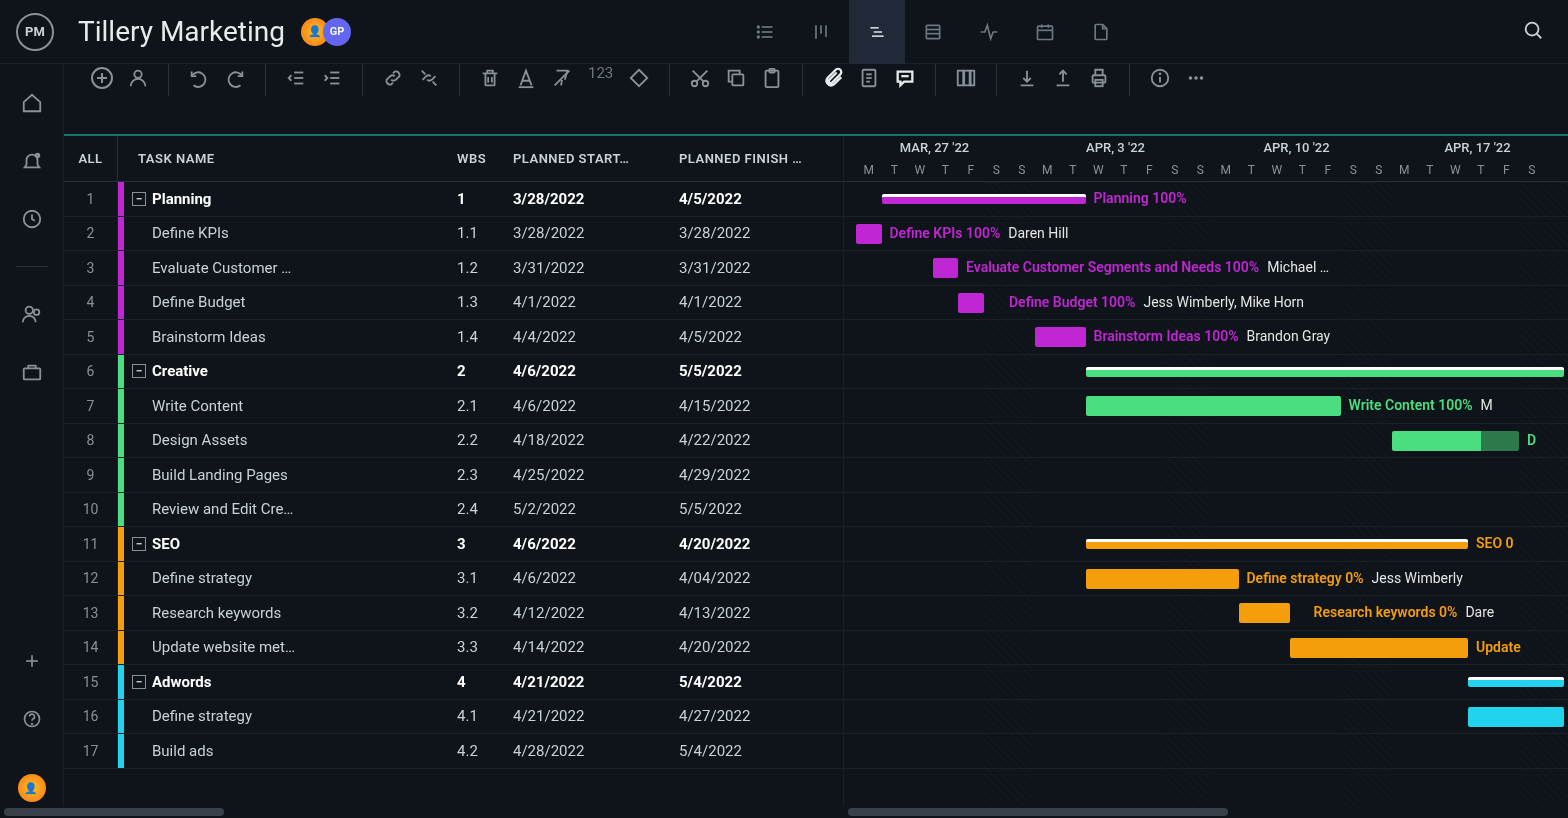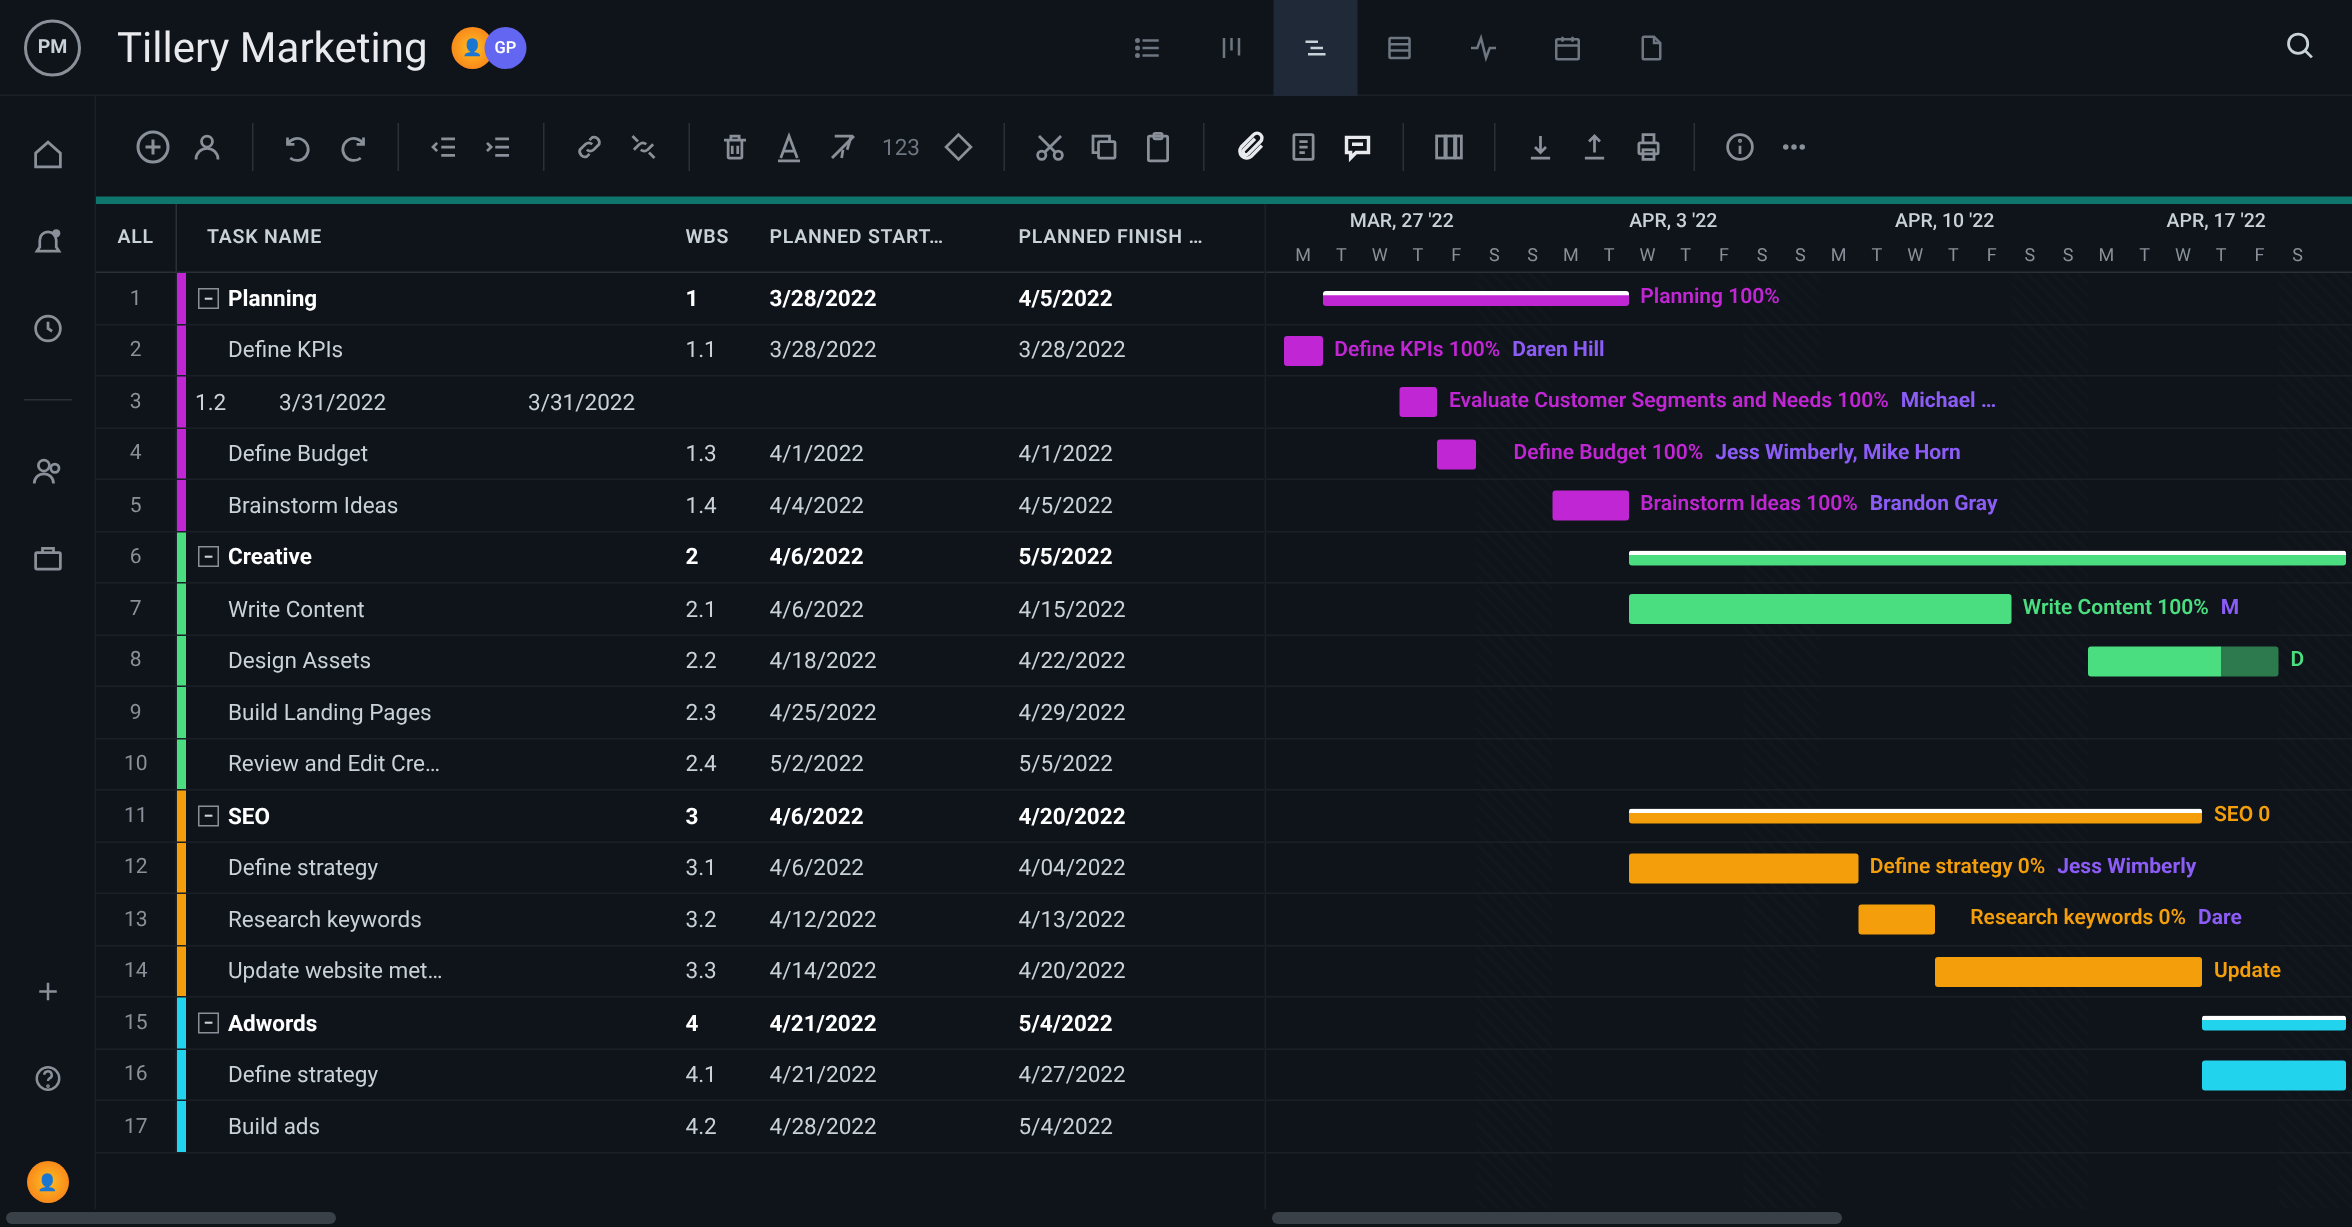--- a/index.html
+++ b/index.html
@@ -15,21 +15,21 @@
 .view-tab.active{background:#1f2937;color:#c9d1d9}
 .view-tab svg{width:20px;height:20px}
 .search-area{margin-left:auto;padding:0 8px}
 .body{flex:1;display:flex;overflow:hidden}
 .sidebar{width:64px;background:#0e1419;border-right:1px solid #1a2028;display:flex;flex-direction:column;align-items:center;padding-top:28px;gap:36px}
 .sidebar-sep{width:32px;border-top:1px solid #2a3038;margin:0}
 .sb-icon{color:#8a9099;cursor:pointer;width:22px;height:22px;display:flex;align-items:center;justify-content:center}
 .sb-plus{margin-top:auto}
 .sb-ava{margin-top:8px;margin-bottom:16px}
 .main{flex:1;display:flex;flex-direction:column;overflow:hidden}
-.toolbar{height:72px;display:flex;align-items:center;padding:0 24px;gap:8px;border-bottom:5px solid #0f766e}
+.toolbar{height:72px;display:flex;align-items:flex-start;padding:0 24px;gap:8px;border-bottom:2px solid #0f766e}
 .tb-icon{width:28px;height:28px;display:flex;align-items:center;justify-content:center;color:#8a9099;cursor:pointer}
 .tb-sep{width:1px;height:32px;background:#2a3038;margin:0 8px}
 .tb-text{color:#6e7681;font-size:15px;padding:0 4px}
 .content{flex:1;display:flex;overflow:hidden}
 .grid{width:780px;display:flex;flex-direction:column;overflow:hidden;border-right:1px solid #1a2028}
 .grid-head{height:46px;display:flex;align-items:center;border-bottom:1px solid #2a3038;font-size:13px;font-weight:600;color:#c9d1d9;letter-spacing:0.5px}
 .col-num{width:54px;text-align:center;border-right:1px solid #2a3038;height:100%;display:flex;align-items:center;justify-content:center}
 .col-color{width:10px}
 .col-name{flex:1;padding-left:10px;height:100%;display:flex;align-items:center}
 .col-wbs{width:56px;padding-left:6px;height:100%;display:flex;align-items:center}
@@ -50,21 +50,21 @@
 .gantt-head{height:46px;display:flex;flex-direction:column;border-bottom:1px solid #2a3038}
 .gantt-months{height:23px;display:flex;align-items:center;font-size:13px;color:#c9d1d9;font-weight:500}
 .gantt-days{height:23px;display:flex;align-items:center;font-size:12px;color:#8a9099}
 .month-cell{flex:1;text-align:center}
 .day-cell{width:25.5px;text-align:center}
 .gantt-body{flex:1;position:relative;overflow:hidden}
 .gantt-row{height:34.5px;position:relative;border-bottom:1px solid #1a2028}
 .gbar{position:absolute;height:20px;top:7px;border-radius:2px;display:flex;align-items:center}
 .gbar.summary{height:10px;top:12px}
 .gbar-label{position:absolute;white-space:nowrap;font-size:14px;font-weight:600;top:8px}
-.gbar-assign{color:#8b5cf6;font-weight:700;margin-left:8px}
+.gbar-assign{color:#e5e5e5;font-weight:400;margin-left:8px}
 .scrollbar{position:absolute;bottom:0;left:0;right:0;height:12px;background:#0e1419}
 .scroll-thumb{position:absolute;height:8px;top:2px;background:#3a4048;border-radius:4px}
 .weekend-shade{position:absolute;top:0;bottom:0;background:repeating-linear-gradient(45deg,#161c24,#161c24 2px,#0e1419 2px,#0e1419 6px);opacity:0.3;pointer-events:none}
 </style>
 </head>
 <body>
 
 <div class="header">
   <div class="logo">PM</div>
   <div class="proj-title">Tillery Marketing</div>
@@ -377,20 +377,23 @@
               <div class="name indent">
                 <span>Define KPIs</span>
               </div>
               <div class="wbs">1.1</div>
               <div class="start">3/28/2022</div>
               <div class="finish">3/28/2022</div>
             </div>
             <div class="row">
               <div class="num">3</div>
               <div class="bar" style="background:#c026d3"></div>
+              <div class="name indent">
+                <span>Evaluate Customer …</span>
+              </div>
               <div class="wbs">1.2</div>
               <div class="start">3/31/2022</div>
               <div class="finish">3/31/2022</div>
             </div>
             <div class="row">
               <div class="num">4</div>
               <div class="bar" style="background:#c026d3"></div>
               <div class="name indent">
                 <span>Define Budget</span>
               </div>

